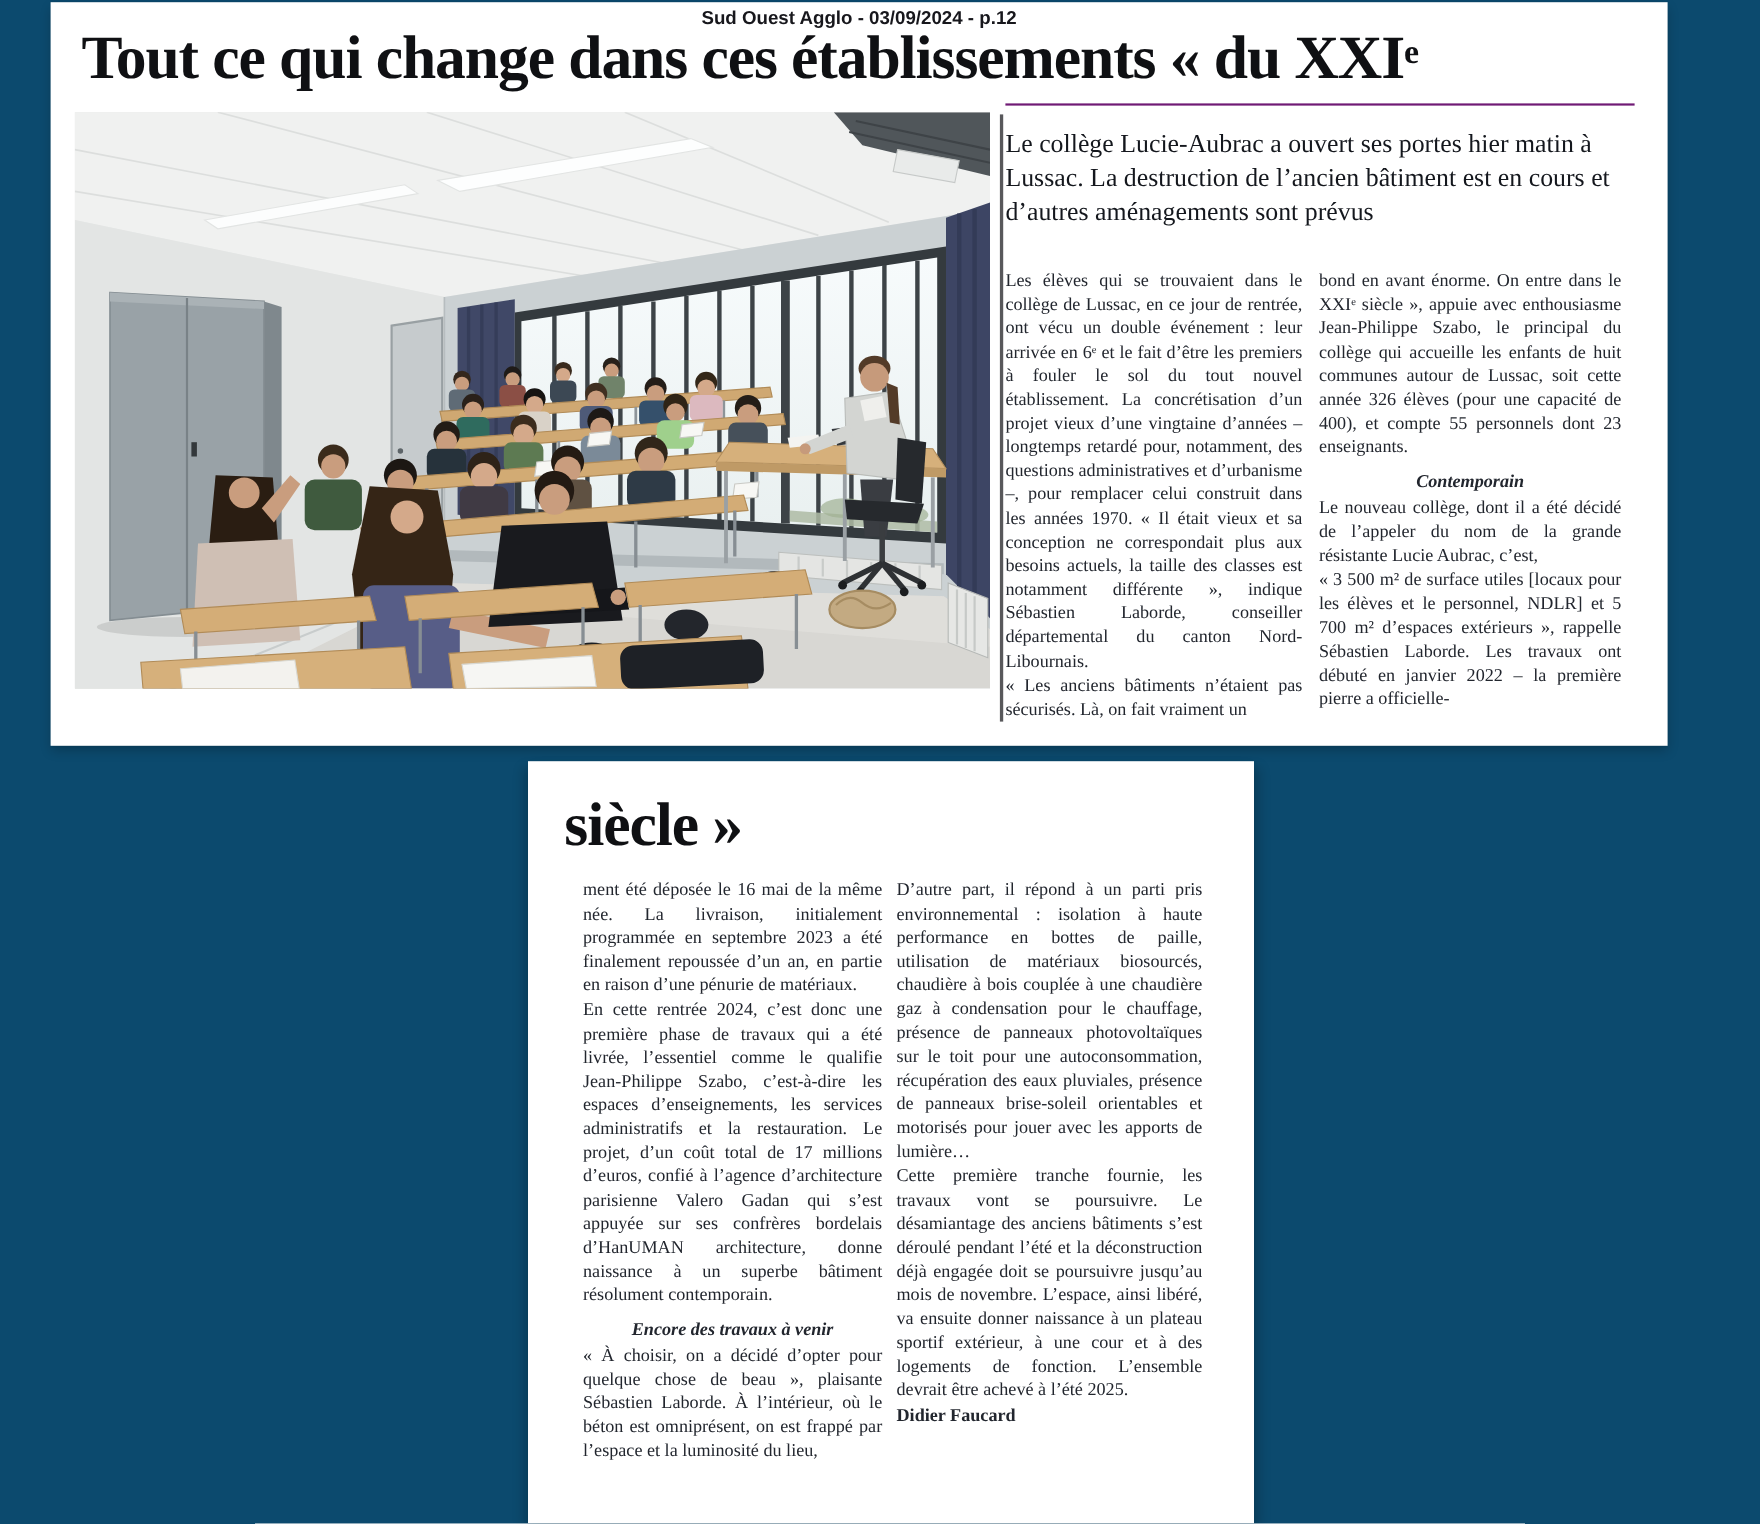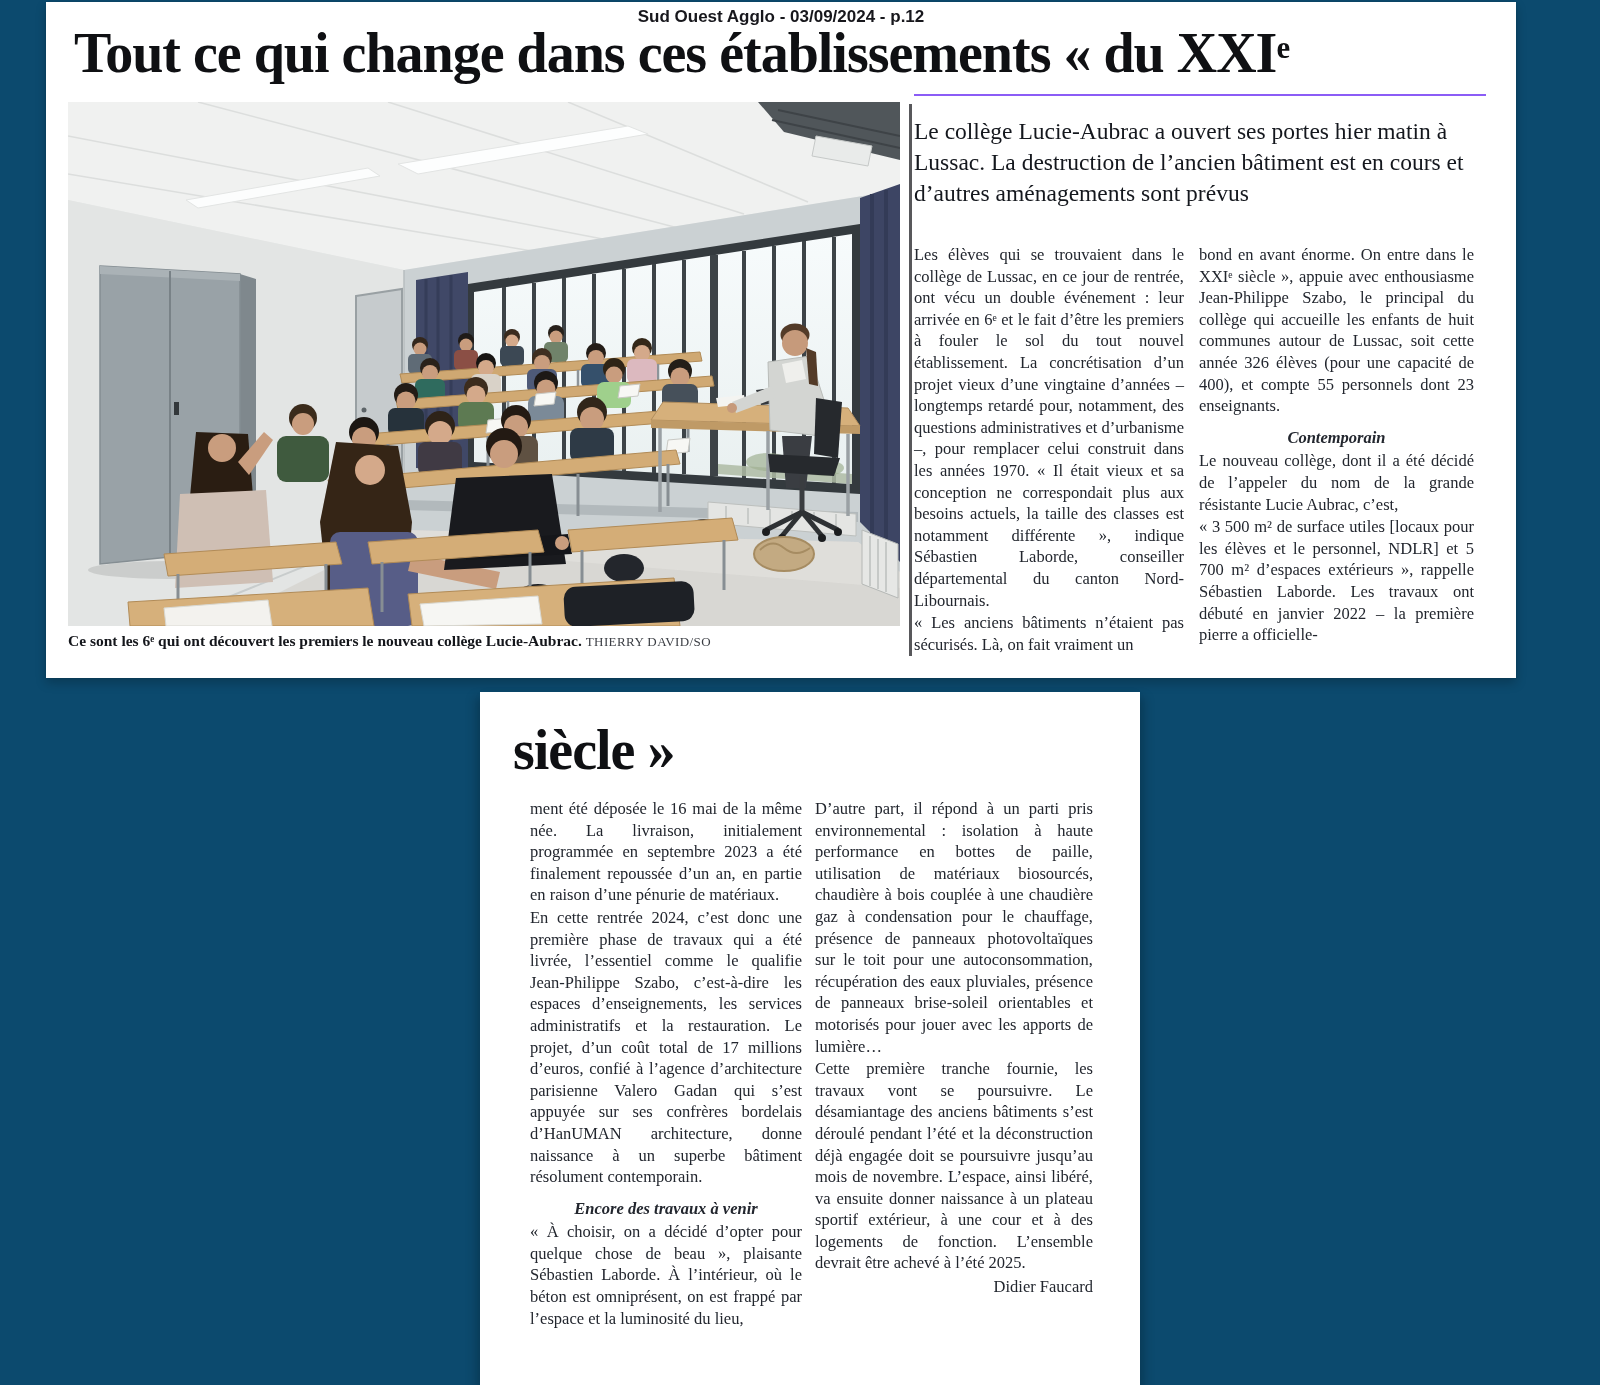--- a/index.html
+++ b/index.html
@@ -14,34 +14,34 @@
             font-family:"Liberation Sans","DejaVu Sans",sans-serif;
             font-size:17px;font-weight:700;color:#17171c;}
   .headline{position:absolute;left:28px;top:22px;font-size:56px;font-weight:700;
             color:#0f1013;letter-spacing:-1px;white-space:nowrap;line-height:1.05;}
   .headline .sup{font-size:0.55em;position:relative;top:-0.45em;}
   .photo-wrap{position:absolute;left:22px;top:100px;width:832px;height:524px;background:#e8eae9;}
   .caption{position:absolute;left:22px;top:630px;width:860px;font-size:15.5px;
            font-weight:700;color:#14161b;}
   .caption .credit{font-weight:400;font-size:13px;color:#3a3d43;letter-spacing:.4px;}
   .divider-v{position:absolute;left:863px;top:102px;width:3px;height:552px;background:#202024;opacity:.75;}
-  .lede-block{position:absolute;left:868px;top:92px;width:572px;border-top:2px solid #8b5cf6;padding-top:20px;}
+  .lede-block{position:absolute;left:868px;top:92px;width:572px;border-top:2px solid #701a75;padding-top:20px;}
   .lede{font-size:23.5px;line-height:31px;color:#14171d;}
   .cols{position:absolute;left:868px;top:242px;display:flex;gap:15px;}
   .col{font-size:16.5px;line-height:21.6px;text-align:justify;color:#22262e;}
   .col-1{width:270px;}
   .col-2{width:275px;}
   .col p{margin:0 0 0 0;}
   .col p + p{margin-top:1px;}
   .subhead{font-weight:700;margin-top:10px !important;margin-bottom:2px !important;text-align:center;font-style:italic;}
   .headline2{position:absolute;left:33px;top:26px;font-size:56px;font-weight:700;color:#0f1013;letter-spacing:-1px;text-align:center;}
   .cols2{position:absolute;left:50px;top:106px;display:flex;gap:13px;}
   .col2-1{width:272px;}
   .col2-2{width:278px;}
-  .byline{font-weight:400;margin-top:2px !important;text-align:right;}
+  .byline{font-weight:700;margin-top:2px !important;text-align:left;}
 </style>
 </head>
 <body>
 
 <div class="page">
 
   <div class="card card-top">
 
     <div class="masthead">Sud Ouest Agglo - 03/09/2024 - p.12</div>
 
@@ -318,23 +318,20 @@
           <circle cx="698" cy="430" r="4" fill="#1b1d1f"></circle>
             <circle cx="770" cy="430" r="4" fill="#1b1d1f"></circle>
           <circle cx="714" cy="436" r="4" fill="#1b1d1f"></circle>
             <circle cx="754" cy="436" r="4" fill="#1b1d1f"></circle>
         </g>
         <ellipse cx="716" cy="452" rx="30" ry="17" fill="#c3aa82" stroke="#a68c62" stroke-width="2"></ellipse>
         <path d="M692,448 q12,-12 24,-2 q12,10 26,0" fill="none" stroke="#a68c62" stroke-width="2"></path>
       </svg>
     </div>
 
-    <div class="caption"><span>Ce sont les 6ᵉ qui ont découvert les premiers le nouveau collège Lucie-Aubrac.</span>
-      <span class="credit">THIERRY DAVID/SO</span>
-    </div>
 
     <div class="divider-v"></div>
 
     <div class="lede-block">
       <div class="lede">Le collège Lucie-Aubrac a ouvert ses portes hier matin à Lussac. La destruction de l’ancien bâtiment est en cours et d’autres aménagements sont prévus</div>
     </div>
 
     <div class="cols">
       <div class="col col-1">
         <p>Les élèves qui se trouvaient dans le collège de Lussac, en ce jour de rentrée, ont vécu un double événement : leur arrivée en 6ᵉ et le fait d’être les premiers à fouler le sol du tout nouvel établissement. La concrétisation d’un projet vieux d’une vingtaine d’années – longtemps retardé pour, notamment, des questions administratives et d’urbanisme –, pour remplacer celui construit dans les années 1970. « Il était vieux et sa conception ne correspondait plus aux besoins actuels, la taille des classes est notamment différente », indique Sébastien Laborde, conseiller départemental du canton Nord-Libournais.</p>

